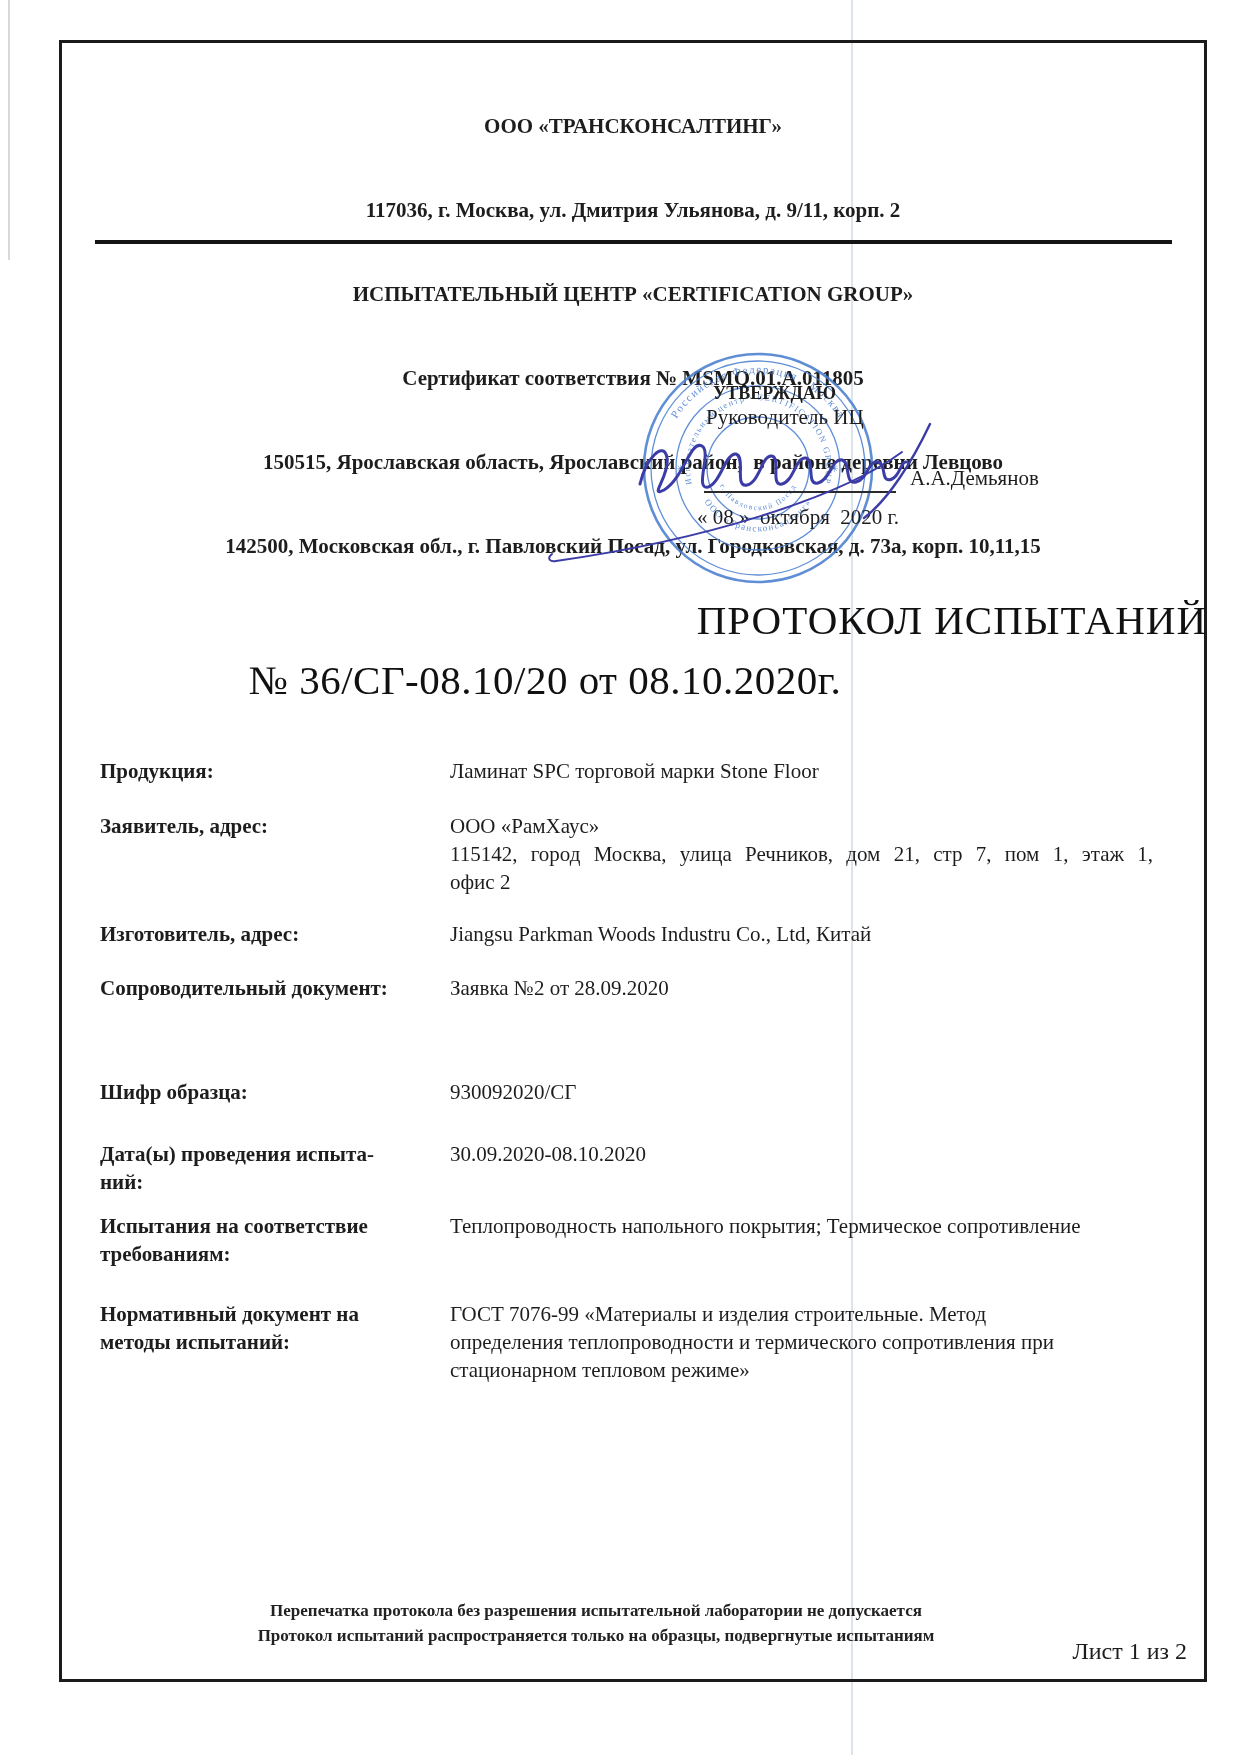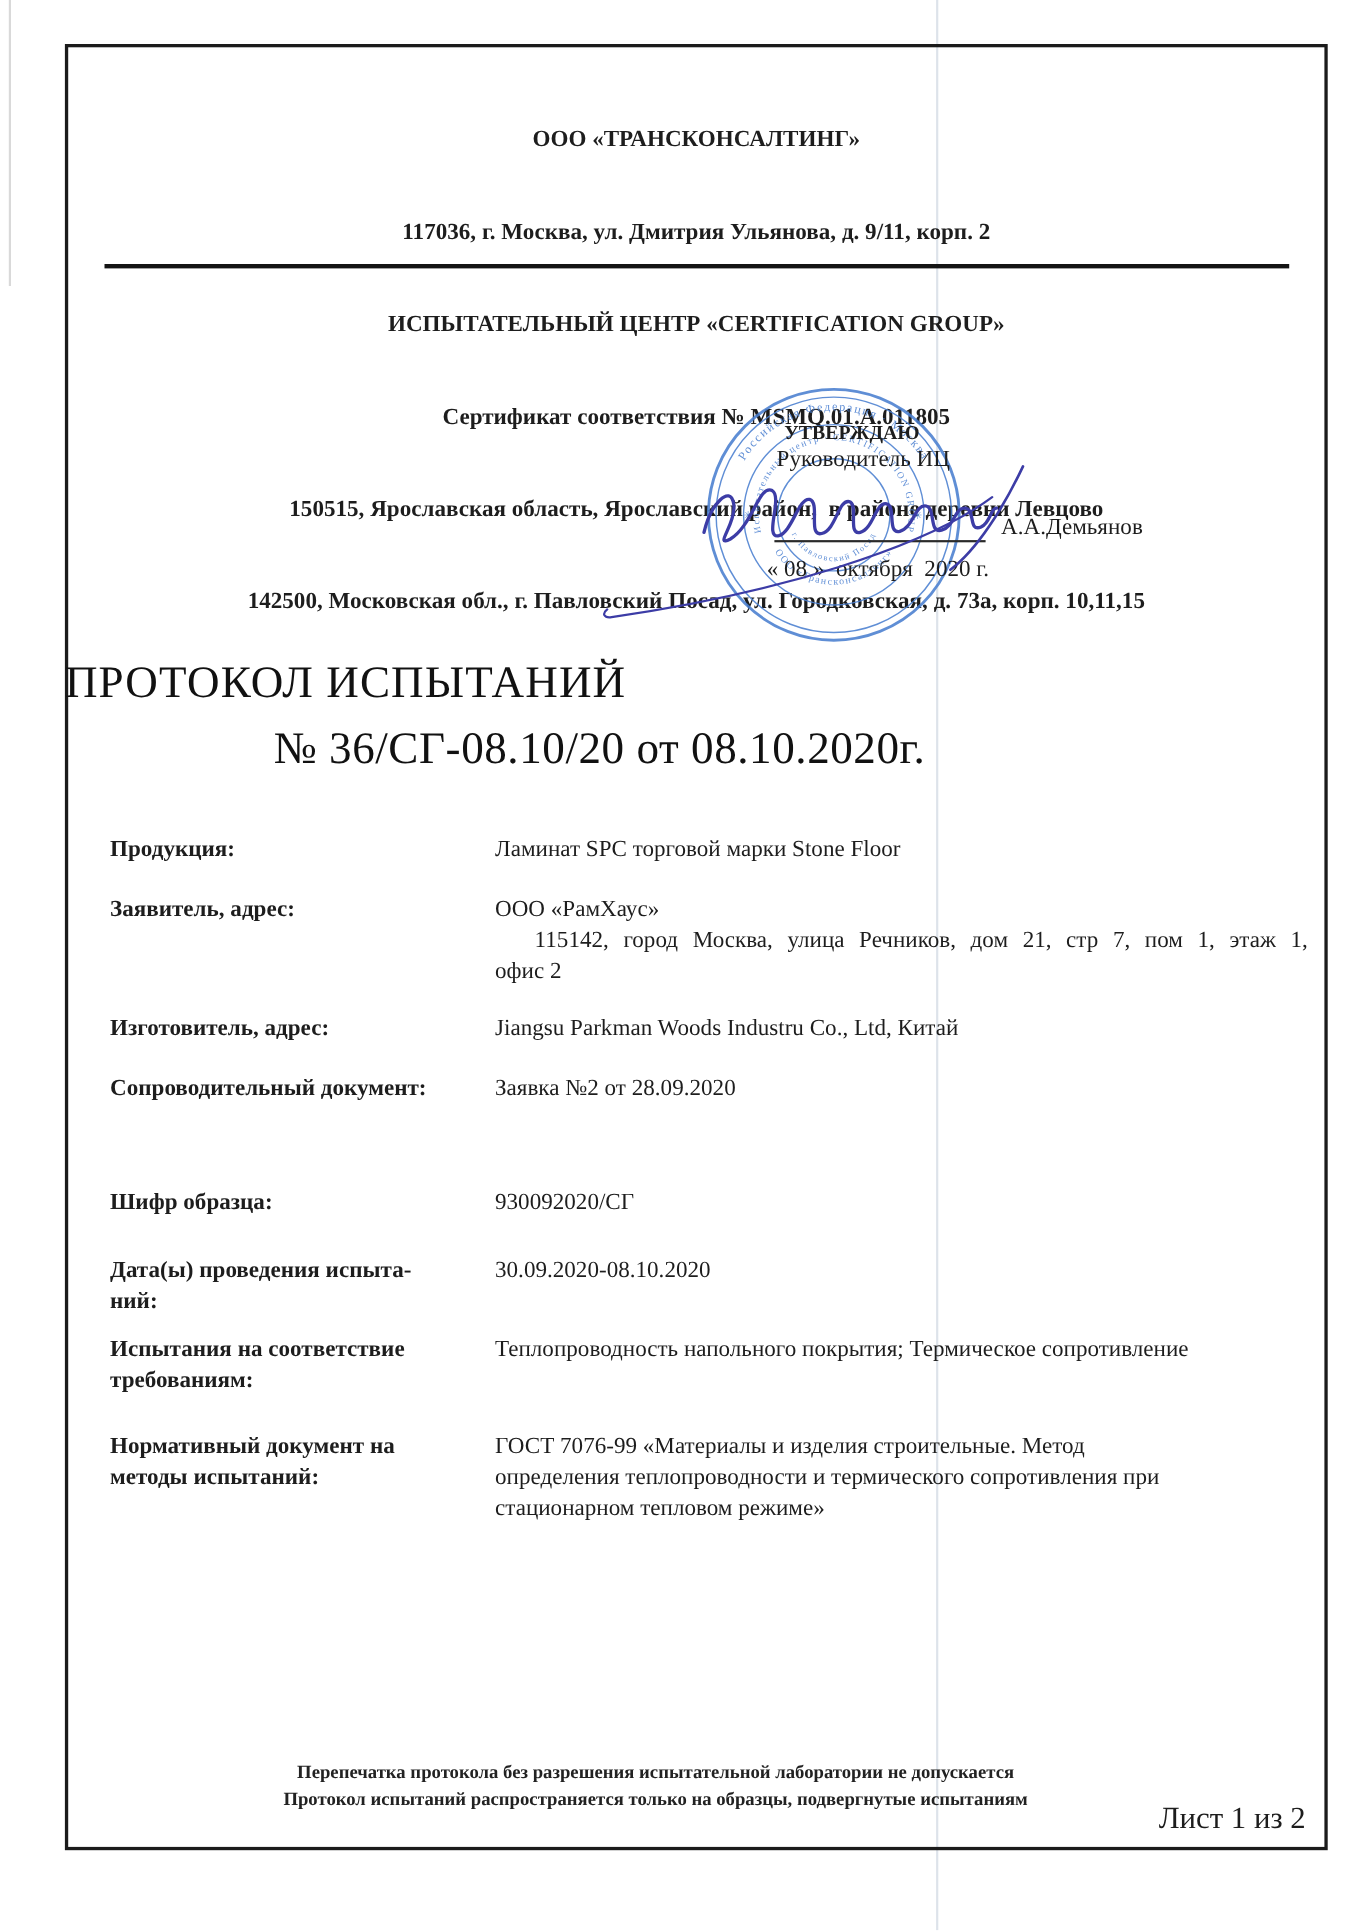--- a/index.html
+++ b/index.html
@@ -17,32 +17,32 @@
   .rule{position:absolute;left:95px;top:240px;width:1077px;height:4px;background:#141414;}
   
   .approve-word{position:absolute;left:713px;top:383px;font-weight:bold;font-size:18px;z-index:3;}
   .approve-role{position:absolute;left:706px;top:405px;font-size:21px;z-index:3;}
   .approve-name{position:absolute;left:910px;top:466px;font-size:21px;z-index:3;}
   .approve-date{position:absolute;left:697px;top:505px;font-size:21px;white-space:pre;z-index:3;}
   .sig-underline{position:absolute;left:704px;top:491px;width:192px;height:2px;background:#2a2a2a;z-index:3;}
   .stamp-svg{position:absolute;left:628px;top:338px;width:260px;height:260px;z-index:1;opacity:.88;}
   .sign-svg{position:absolute;left:420px;top:380px;width:560px;height:220px;z-index:4;}
   
-  .doc-title{position:absolute;left:59px;top:596px;width:1148px;text-align:left;
+  .doc-title{position:absolute;left:59px;top:596px;width:1148px;text-align:right;
              font-size:41px;letter-spacing:1px;color:#111;}
   .doc-number{position:absolute;left:59px;top:656px;width:972px;text-align:center;
               font-size:41px;letter-spacing:.5px;color:#111;}
   
   .lbl{position:absolute;left:100px;width:350px;font-weight:bold;font-size:21px;
        line-height:28px;white-space:pre-line;}
   .val{position:absolute;left:450px;width:706px;font-size:21px;line-height:28px;white-space:pre-line;}
-  .val-just{text-align:justify;text-align-last:justify;width:703px;margin-left:36px;}
+  .val-just{text-align:justify;text-align-last:justify;width:703px;}
   
   .footer-line{position:absolute;left:59px;width:1074px;text-align:center;font-size:17px;color:#222;font-weight:bold;}
-  .sheet-label{position:absolute;left:987px;top:1638px;width:200px;text-align:right;font-size:28px;}
+  .sheet-label{position:absolute;left:987px;top:1638px;width:200px;text-align:right;font-size:24px;}
   .stamp-text{fill:#4a7fd0;letter-spacing:1.5px;}
 </style>
 </head>
 <body>
 
 <div class="page">
 
   <div class="scanline-v"></div>
   <div class="scanline-left"></div>
   <div class="frame"></div>

